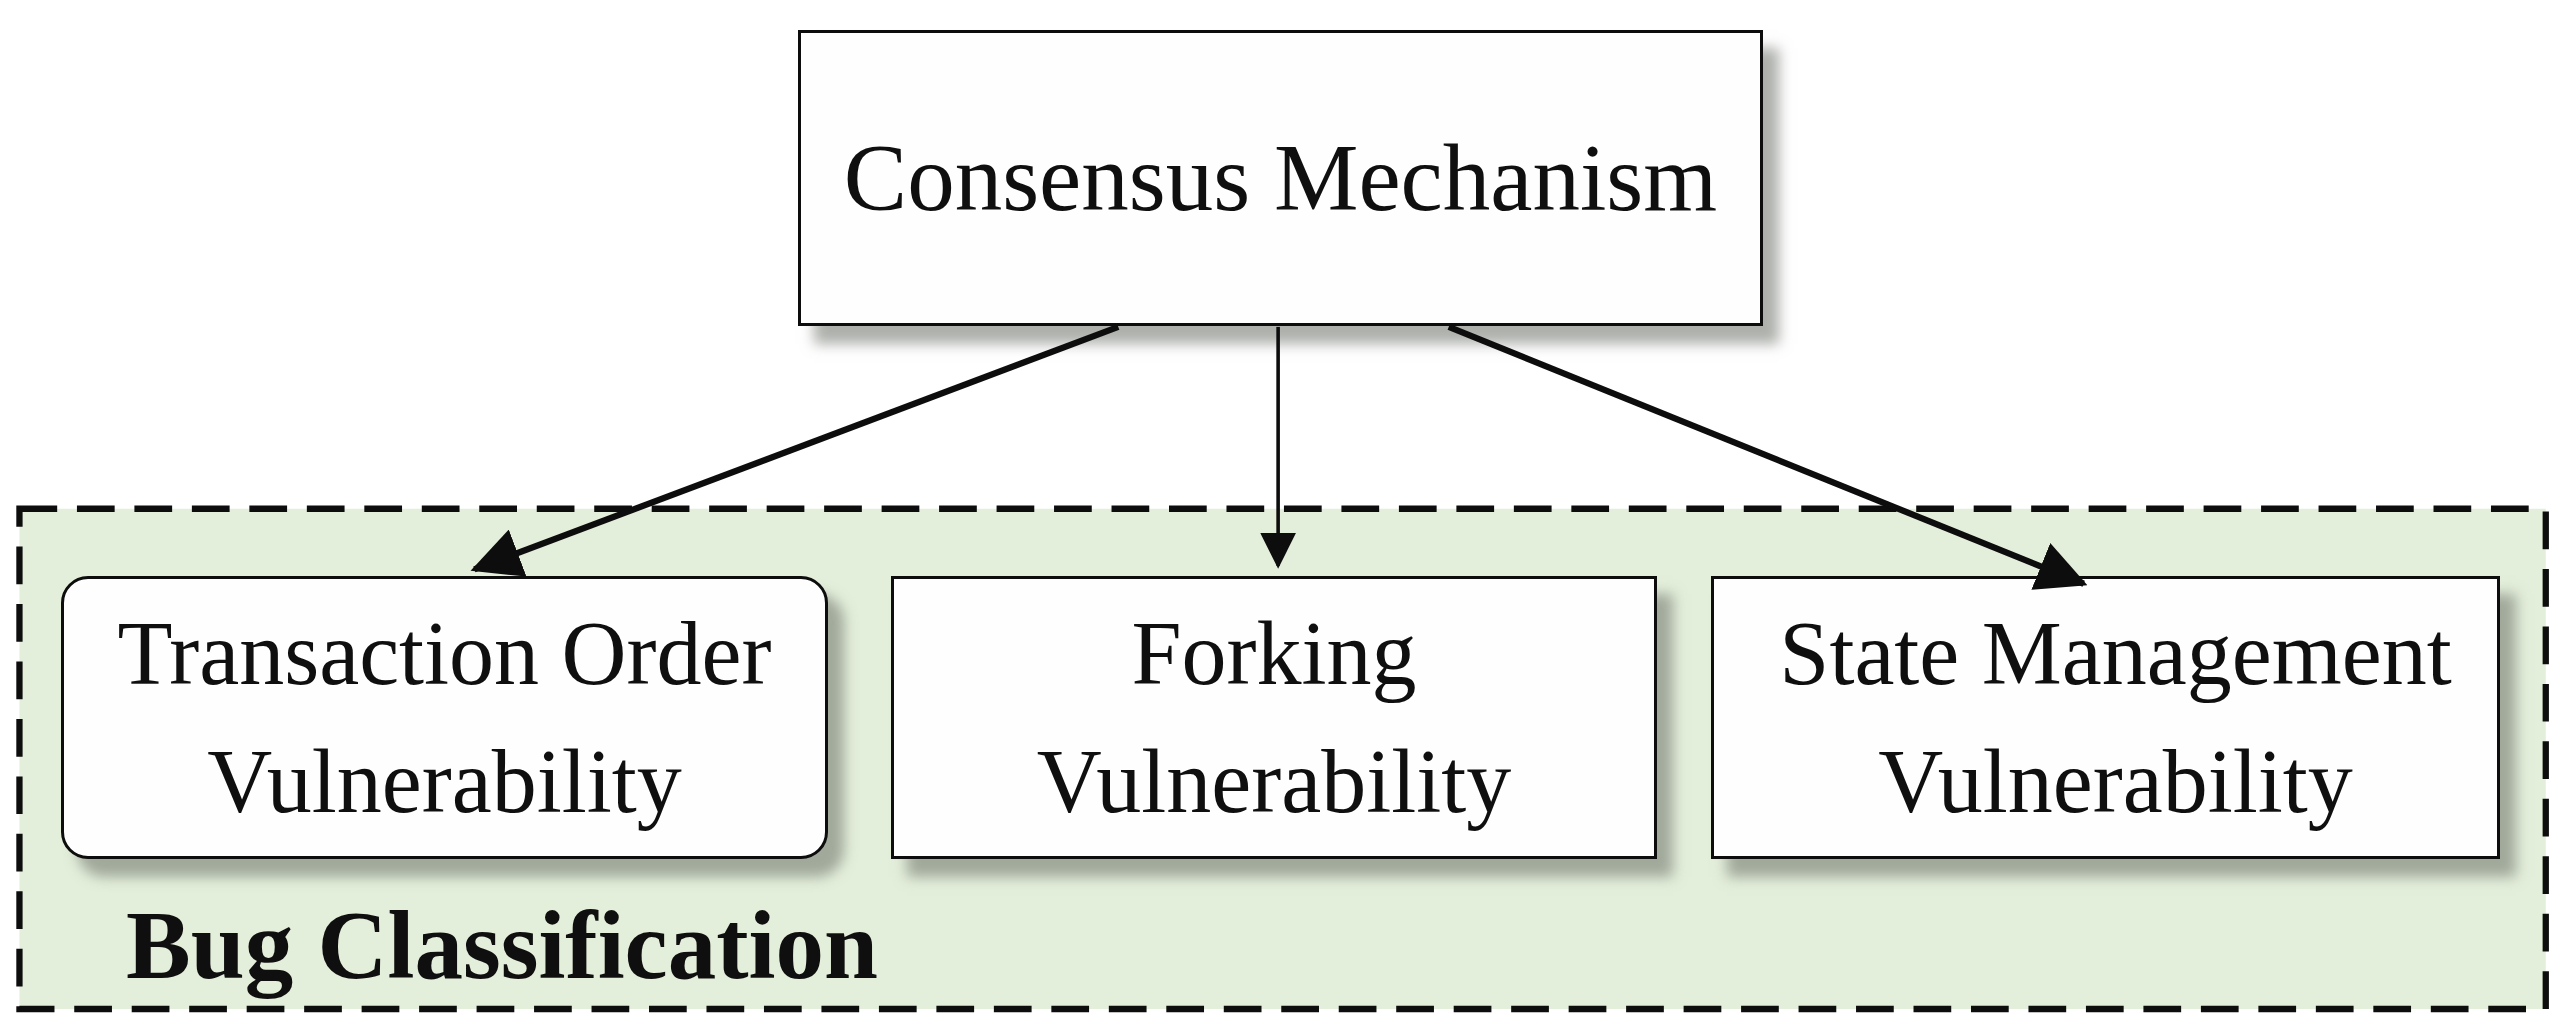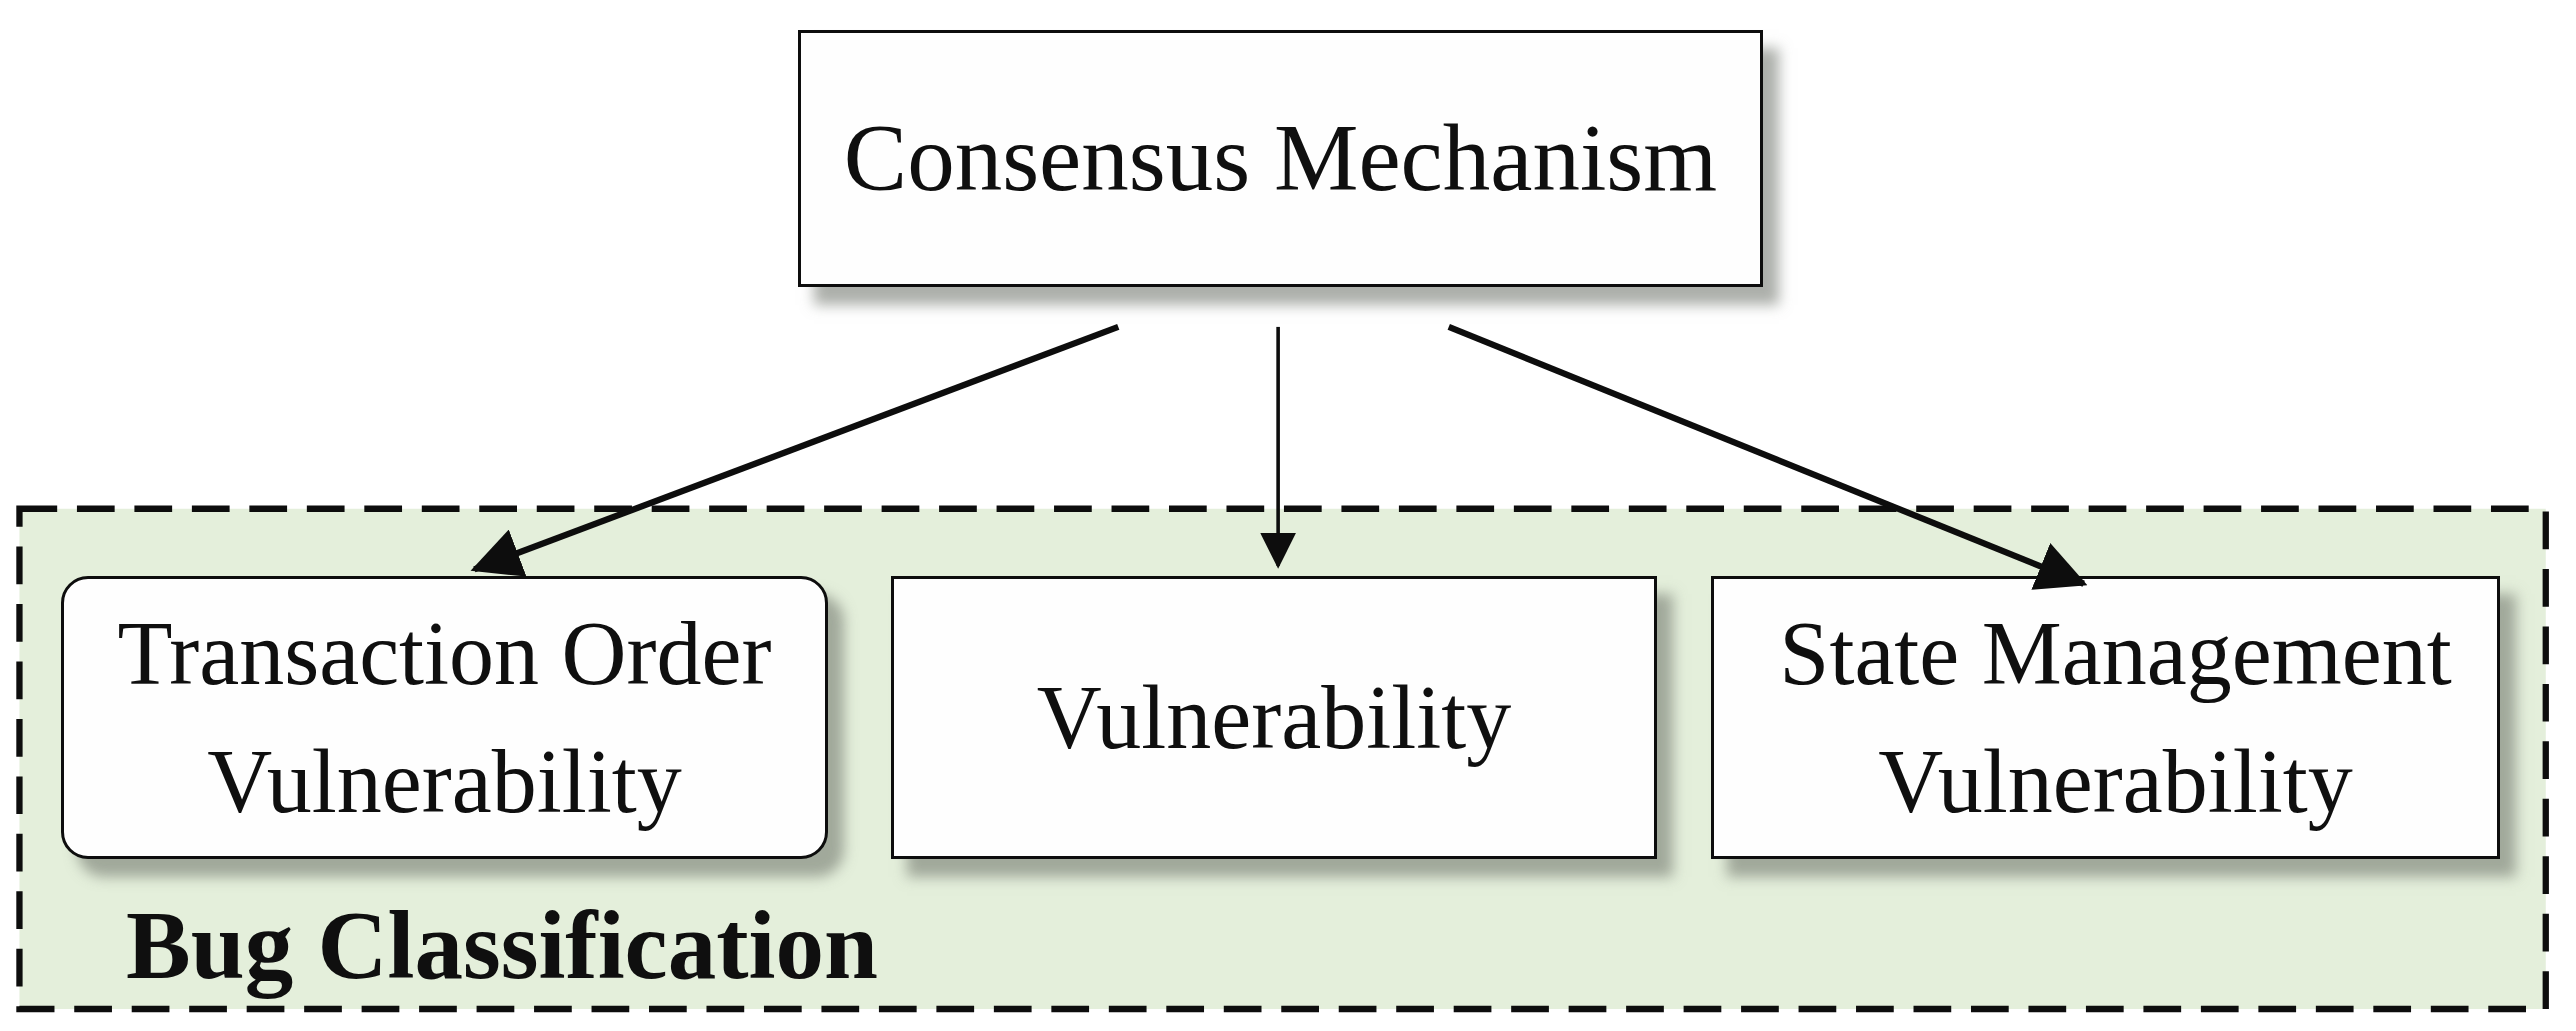--- a/index.html
+++ b/index.html
@@ -58,21 +58,21 @@
   }
   .node .node-line {
     display: block;
     color: var(--text);
     white-space: nowrap;
   }
   .root-node {
     left: 798px;
     top: 30px;
     width: 965px;
-    height: 257px;
+    height: 296px;
   }
   .root-node .node-line {
     font-size: 95px;
     line-height: 131px;
   }
   .child-node { top: 576px; height: 283px; }
   .child-node .node-line {
     font-size: 90px;
     line-height: 128px;
   }
@@ -105,20 +105,21 @@
   <div class="node root-node" aria-label="Consensus Mechanism Vulnerabilities">
     <span class="node-line">Consensus Mechanism</span>
   </div>
 
   <div class="node child-node child-0" aria-label="Transaction Order Vulnerability">
     <span class="node-line">Transaction Order</span>
     <span class="node-line">Vulnerability</span>
   </div>
 
   <div class="node child-node child-1" aria-label="Forking Vulnerability">
+    <span class="node-line">Forking</span>
     <span class="node-line">Vulnerability</span>
   </div>
 
   <div class="node child-node child-2" aria-label="State Management Vulnerability">
     <span class="node-line">State Management</span>
     <span class="node-line">Vulnerability</span>
   </div>
 
   <div class="group-label">Bug Classification</div>
 

